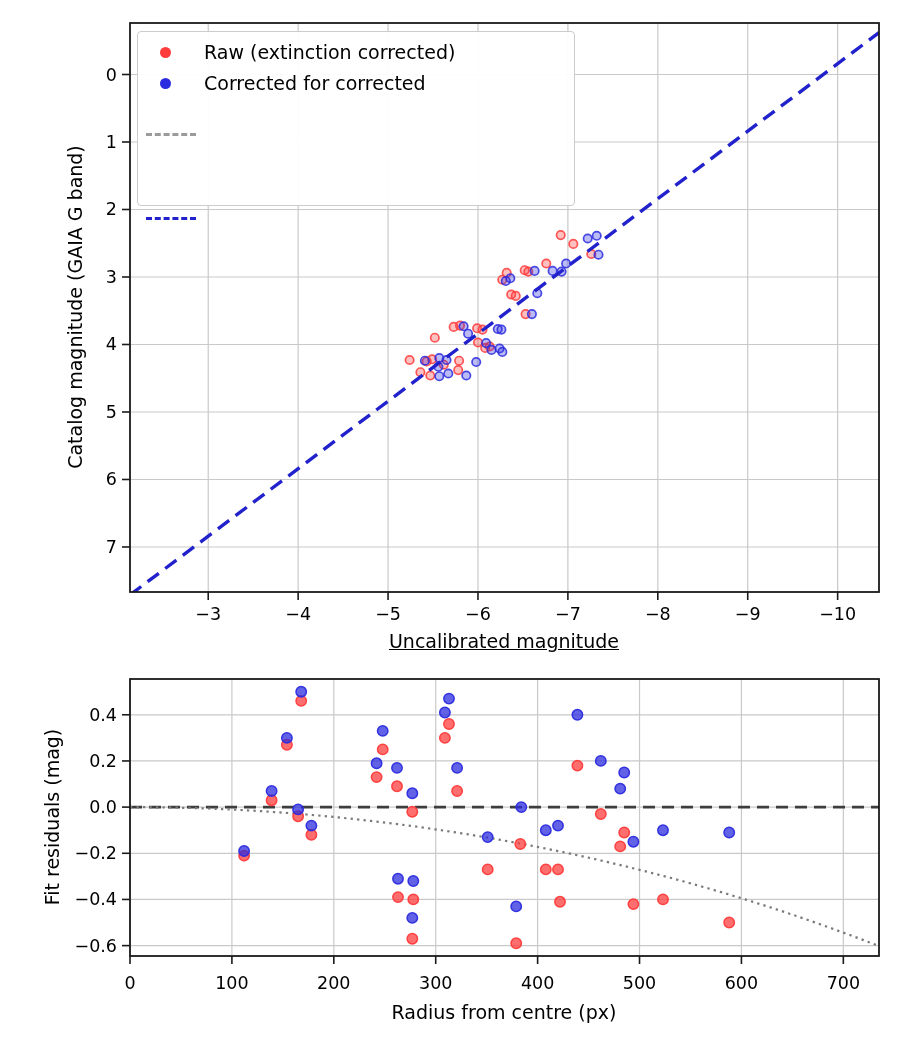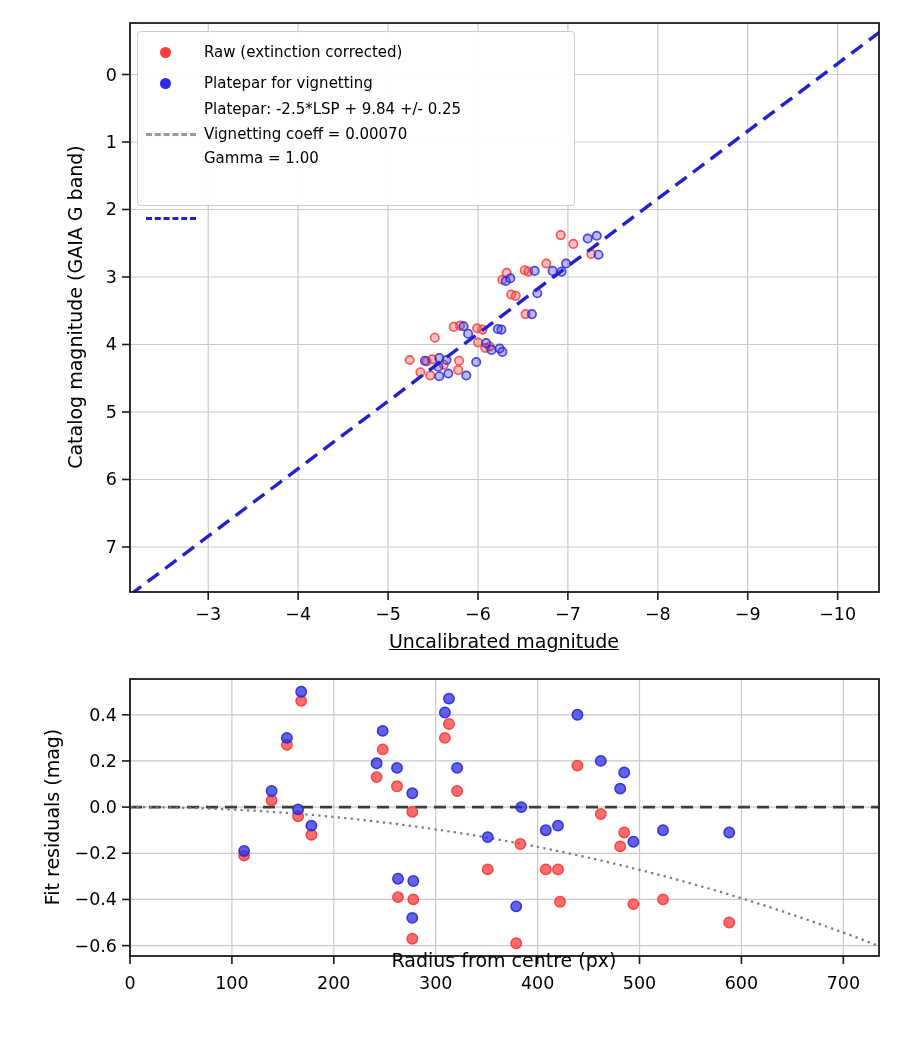--- a/index.html
+++ b/index.html
@@ -4,21 +4,21 @@
 <style>
   html,body{margin:0;padding:0;background:#ffffff;}
   .fig{position:relative;width:900px;height:1050px;background:#ffffff;
        font-family:"DejaVu Sans","Liberation Sans",sans-serif;overflow:hidden;}
   svg{position:absolute;left:0;top:0;}
   .axlabel{position:absolute;color:#000;font-size:19px;white-space:nowrap;
            transform:translate(-50%,-50%);}
   .axlabel.rot{transform:translate(-50%,-50%) rotate(-90deg);}
   .legend{position:absolute;left:137px;top:31px;width:438px;height:175px;
           background:rgba(255,255,255,0.95);border:1px solid #cccccc;border-radius:4px;
-          box-sizing:border-box;font-size:15px;color:#000;}
+          box-sizing:border-box;font-size:19px;color:#000;}
   .lg-text{position:absolute;left:66px;white-space:nowrap;line-height:24.5px;}
   .lg-dot{position:absolute;left:22px;width:11px;height:11px;border-radius:50%;}
   .lg-dash{position:absolute;left:8px;width:50px;height:0;border-top-style:dashed;}
 </style>
 </head>
 <body>
 
 <div class="fig">
   <svg id="plots" width="900" height="1050" viewBox="0 0 900 1050">
       <defs>
@@ -254,32 +254,27 @@
           <line x1="122" x2="130" y1="899.4458333333333" y2="899.4458333333333" stroke="#1a1a1a" stroke-width="1.6"></line>
           <text x="117" y="905.4458333333333" text-anchor="end">−0.4</text>
           <line x1="122" x2="130" y1="945.6125" y2="945.6125" stroke="#1a1a1a" stroke-width="1.6"></line>
           <text x="117" y="951.6125" text-anchor="end">−0.6</text>
         </g>
       </g>
     </svg>
 
   <div class="axlabel" style="left:504px;top:641px;text-decoration:underline;">Uncalibrated magnitude</div>
   <div class="axlabel rot" style="left:75px;top:307px;">Catalog magnitude (GAIA G band)</div>
-  <div class="axlabel" style="left:504px;top:960px;">Radius from centre (px)</div>
+  <div class="axlabel" style="left:504px;top:1012px;">Radius from centre (px)</div>
   <div class="axlabel rot" style="left:52px;top:817px;">Fit residuals (mag)</div>
 
   <div class="legend">
     <span class="lg-dot" id="lg-dot-raw" style="top: 15px; background: rgb(255, 59, 59);"></span>
     <div class="lg-text" style="top:8px;">Raw (extinction corrected)</div>
 
     <span class="lg-dot" id="lg-dot-corr" style="top: 46px; background: rgb(43, 43, 223);"></span>
-    <div class="lg-text" style="top:39px;">Platepar for vignetting</div>
+    <div class="lg-text" style="top:39px;">Corrected for corrected</div>
 
     <span class="lg-dash" id="lg-dash-platepar" style="top: 101px; border-top-width: 3px; border-top-color: rgb(155, 155, 155);"></span>
-    <div class="lg-text" style="top:65px;">
-      <div>Platepar: -2.5*LSP + 9.84 +/- 0.25</div>
-      <div>Vignetting coeff = 0.00070</div>
-      <div>Gamma = 1.00</div>
-    </div>
 
     <span class="lg-dash" id="lg-dash-fit" style="top: 185px; border-top-width: 3.5px; border-top-color: rgb(34, 34, 204);"></span>
   </div>
 </div>
 
 </body></html>

